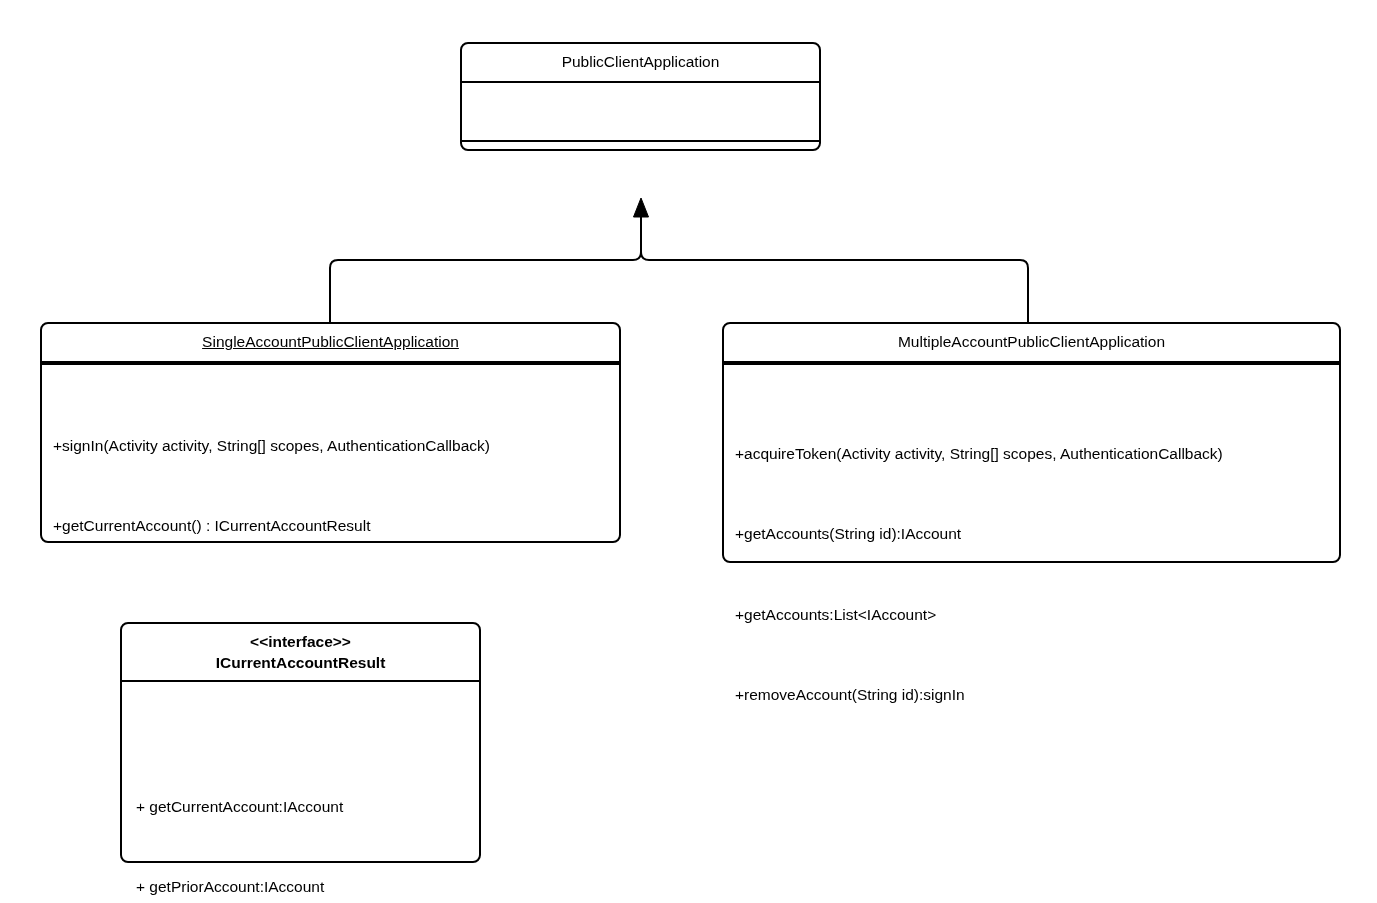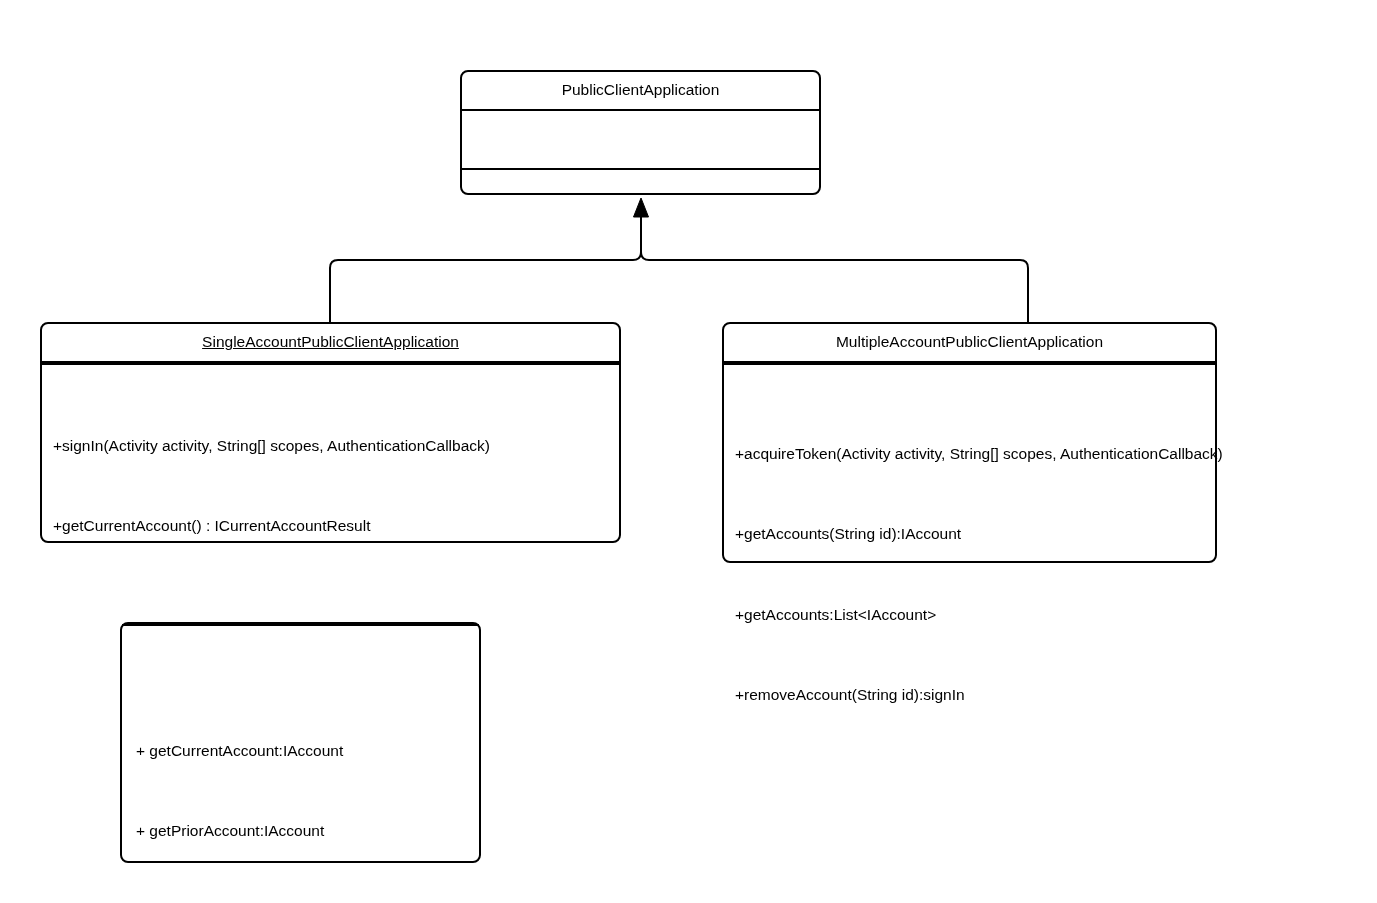--- a/index.html
+++ b/index.html
@@ -60,37 +60,37 @@
   }
   .uml-methods .member-line {
     line-height: 21.5px;
     margin-top: 17px;
   }
   .bold { font-weight: bold; }
 
   
   #class-public {
     left: 460px; top: 42px;
-    width: 361px; height: 125px; margin-top: 28px;
+    width: 361px; height: 109px;
   }
   #class-public .uml-title { height: 37px; }
   #class-public .row-attrs { height: 59px; }
   #class-public .row-methods { flex: 1 1 auto; }
 
   #class-single {
     left: 40px; top: 322px;
     width: 581px; height: 221px;
   }
   #class-single .uml-title { height: 37px; text-decoration: underline; }
   #class-single .row-attrs { height: 66px; }
   #class-single .row-methods { flex: 1 1 auto; padding: 11px 11px 0 11px; }
 
   #class-multiple {
     left: 722px; top: 322px;
-    width: 495px; height: 241px;
+    width: 619px; height: 241px;
   }
   #class-multiple .uml-title { height: 37px; }
   #class-multiple .row-attrs { height: 73px; }
   #class-multiple .row-methods { flex: 1 1 auto; padding: 19px 11px 0 11px; }
 
   #class-iface {
     left: 120px; top: 622px;
     width: 361px; height: 241px;
   }
   #class-iface .uml-title { height: 56px; line-height: 21px; }
@@ -127,20 +127,24 @@
     <div class="uml-compartment row-attrs"></div>
     <div class="uml-compartment row-methods uml-methods">
       <div class="member-line">+acquireToken(Activity activity, String[] scopes, AuthenticationCallback)</div>
       <div class="member-line">+getAccounts(String id):IAccount</div>
       <div class="member-line">+getAccounts:List&lt;IAccount&gt;</div>
       <div class="member-line">+removeAccount(String id):signIn</div>
     </div>
   </div>
 
   <div class="uml-class" id="class-iface">
+    <div class="uml-title bold">
+      <div>&lt;&lt;interface&gt;&gt;</div>
+      <div>ICurrentAccountResult</div>
+    </div>
     <div class="uml-compartment row-methods uml-methods">
       <div class="member-line">+ getCurrentAccount:IAccount</div>
       <div class="member-line">+ getPriorAccount:IAccount</div>
       
     </div>
   </div>
 
 </div>
 
 </body></html>

